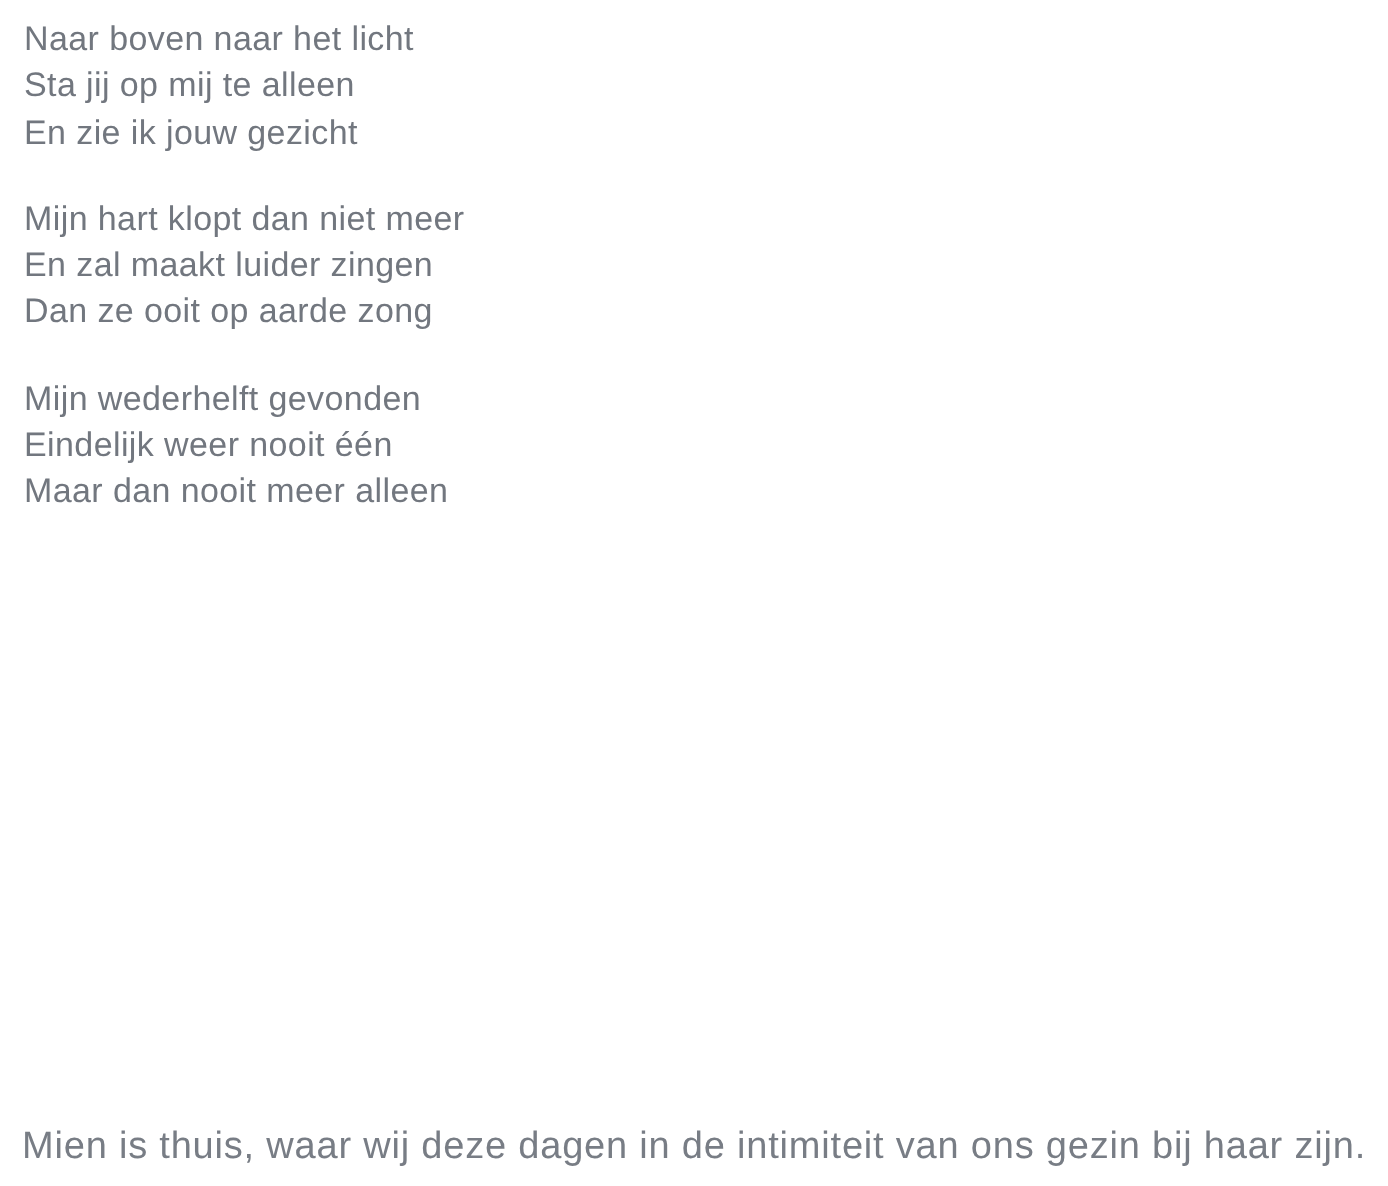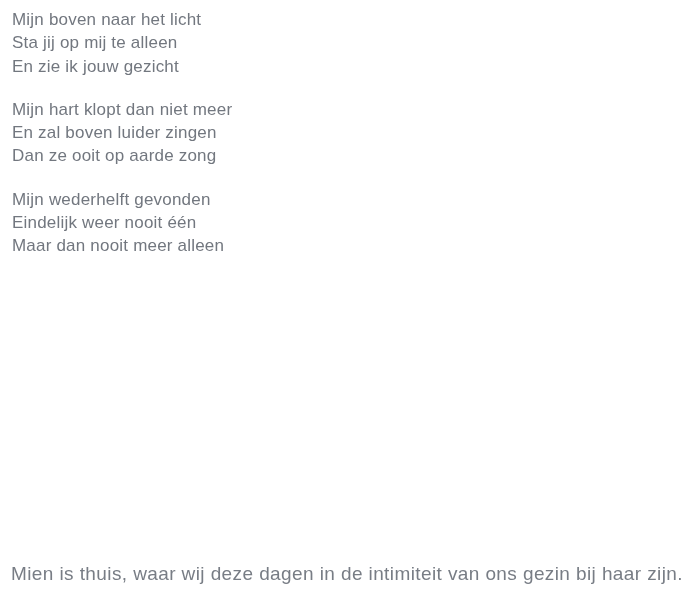--- a/index.html
+++ b/index.html
@@ -42,27 +42,27 @@
     font-weight: 400;
     letter-spacing: 0.4px;
     white-space: nowrap;
   }
 </style>
 </head>
 <body>
 
 <div class="poem">
   <div class="stanza">
-    <div class="poem-line">Mijn boven naar het licht</div>
+    <div class="poem-line">Naar boven naar het licht</div>
     <div class="poem-line">Sta jij op mij te alleen</div>
     <div class="poem-line">En zie ik jouw gezicht</div>
   </div>
   <div class="stanza">
     <div class="poem-line">Mijn hart klopt dan niet meer</div>
-    <div class="poem-line">En zal boven luider zingen</div>
+    <div class="poem-line">En zal maakt luider zingen</div>
     <div class="poem-line">Dan ze ooit op aarde zong</div>
   </div>
   <div class="stanza">
     <div class="poem-line">Mijn wederhelft gevonden</div>
     <div class="poem-line">Eindelijk weer nooit één</div>
     <div class="poem-line">Maar dan nooit meer alleen</div>
   </div>
 </div>
 
 <div class="footer-note">Mien is thuis, waar wij deze dagen in de intimiteit van ons gezin bij haar zijn.</div>

